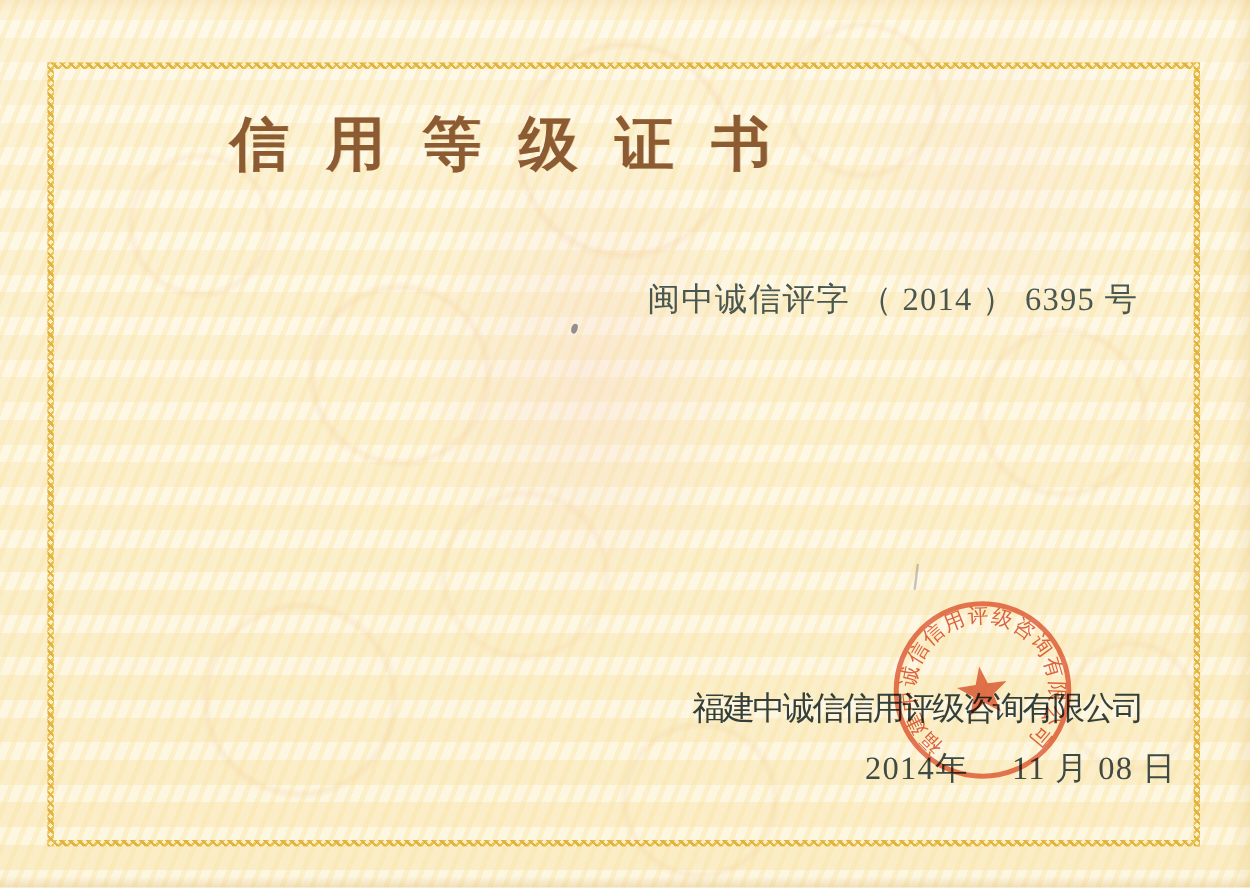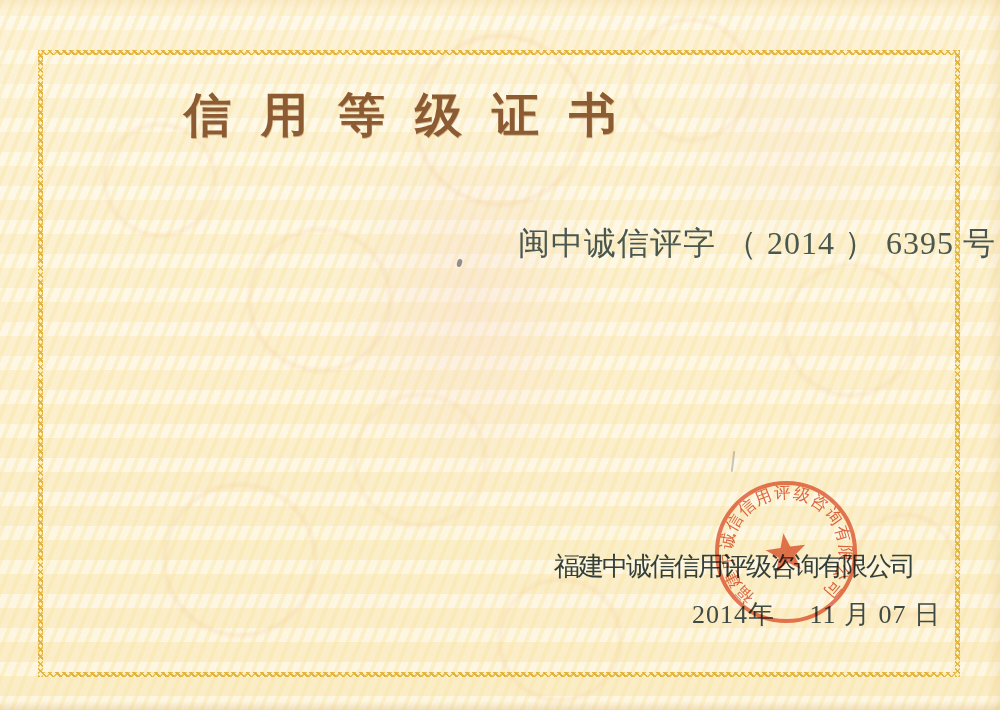--- a/index.html
+++ b/index.html
@@ -55,21 +55,21 @@
     font-size:47px;
     letter-spacing:30px;
     padding-left:30px;
     box-sizing:border-box;
     color:#8d5b31;
     text-shadow:0.5px 0.5px 0 rgba(120,70,30,0.35);
   }
 
   .cert-number{
     position:absolute; left:518px; top:222px;
-    font-size:32px; letter-spacing:1px;
+    font-size:26px; letter-spacing:1px;
     color:#4a574f;
   }
 
   .body-text{
     position:absolute; left:82px; top:289px; width:845px;
     font-size:26px; line-height:49px; letter-spacing:0.5px;
     color:#39443e;
   }
   .body-line{white-space:nowrap;}
   .indent{text-indent:56px;}
@@ -122,21 +122,21 @@
   <div class="frame-strip frame-bottom"></div>
   <div class="frame-strip frame-left"></div>
   <div class="frame-strip frame-right"></div>
 
   <div class="title">信用等级证书</div>
 
   <div class="cert-number">闽中诚信评字 （  2014  ）   6395 号</div>
 
 
   <div class="issuer">福建中诚信信用评级咨询有限公司</div>
-  <div class="issue-date">2014年　 11 月  07  日</div>
+  <div class="issue-date">2014年　 11 月  08  日</div>
 
   <svg class="seal" viewBox="0 0 160 160">
     <circle cx="80" cy="80" r="69" fill="none" stroke="#de5230" stroke-width="4" stroke-opacity="0.9"></circle>
     <defs>
       <path id="sealArc" d="M 49 124.2 A 54 54 0 1 1 111 124.2" fill="none"></path>
     </defs>
     <text>
       <textPath href="#sealArc" startOffset="0" textLength="268">福建中诚信信用评级咨询有限公司</textPath>
     </text>
     <polygon points="80,61 84.9,75.2 100,75.5 88,84.6 92.3,99 80,90.4 67.7,99 72,84.6 60,75.5 75.1,75.2" fill="#d94e2a" fill-opacity="0.9" transform="rotate(-8 80 80)"></polygon>

